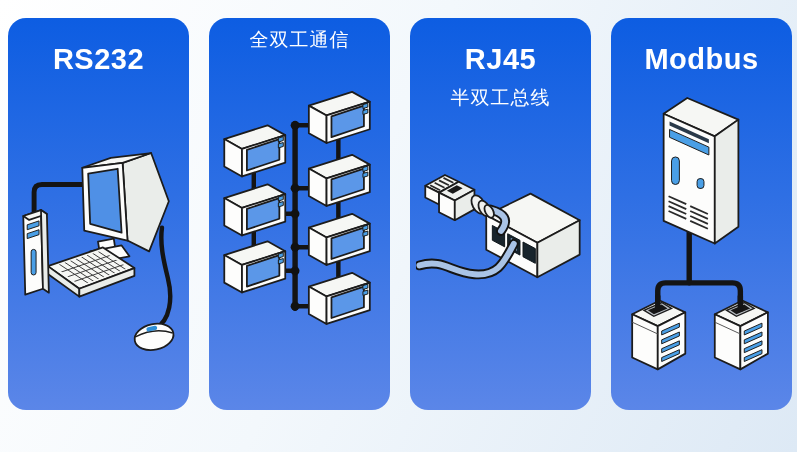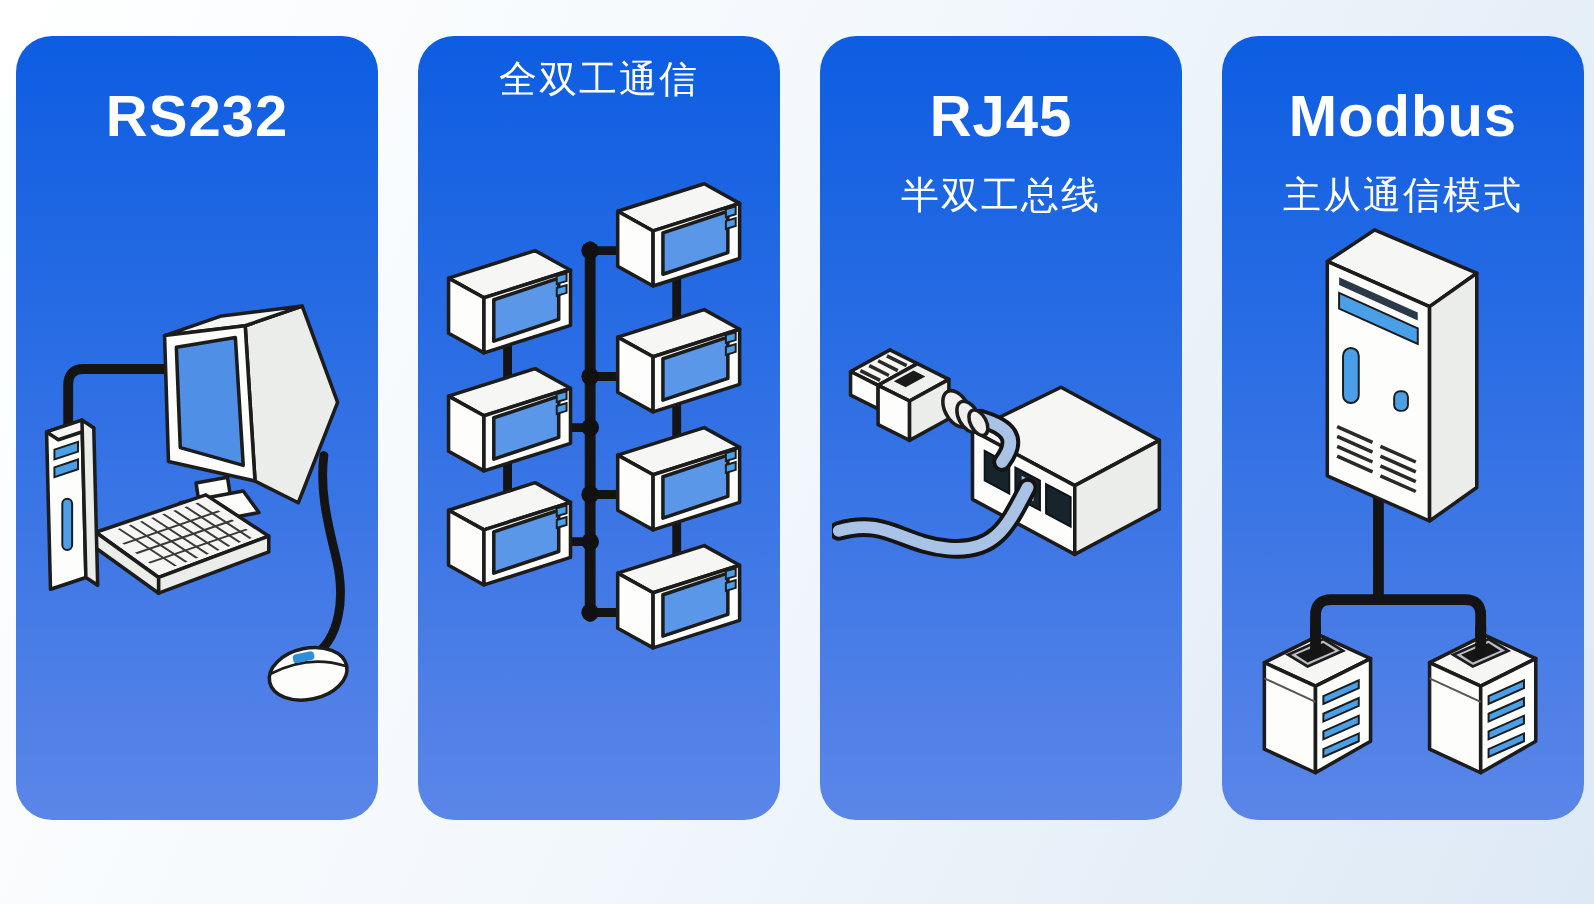--- a/index.html
+++ b/index.html
@@ -174,21 +174,20 @@
               <ellipse class="ol" fill="#f0f1ef" cx="68" cy="97" rx="5" ry="8.5" transform="rotate(-28 68 97)"></ellipse>
               <ellipse class="ol" fill="#f0f1ef" cx="73" cy="100" rx="4" ry="7" transform="rotate(-28 73 100)"></ellipse>
             </g>
           </g>
         </svg>
       </div>
     </section>
 
     <section class="panel">
       <h2>Modbus</h2>
-      <p>主从通信模式</p>
       <div class="illus">
         <svg width="170" height="295" viewBox="0 0 170 300">
           <defs>
             <g id="slaveBox">
               <polygon class="ol t" points="2,16 30,2 56,14 28,28"></polygon>
               <polygon class="ol w" points="2,16 28,28 28,72 2,60"></polygon>
               <polygon class="ol w" points="28,28 56,14 56,56 28,72"></polygon>
               <line x1="2" y1="24" x2="28" y2="36" stroke="#555" stroke-width="1"></line>
               <polygon fill="#b9bfc4" stroke="#1c1c1c" stroke-width="1.4" points="14,12 32,4 42,10 24,18"></polygon>
               <polygon fill="#161616" points="18,12 32,6 38,10 24,16"></polygon>

